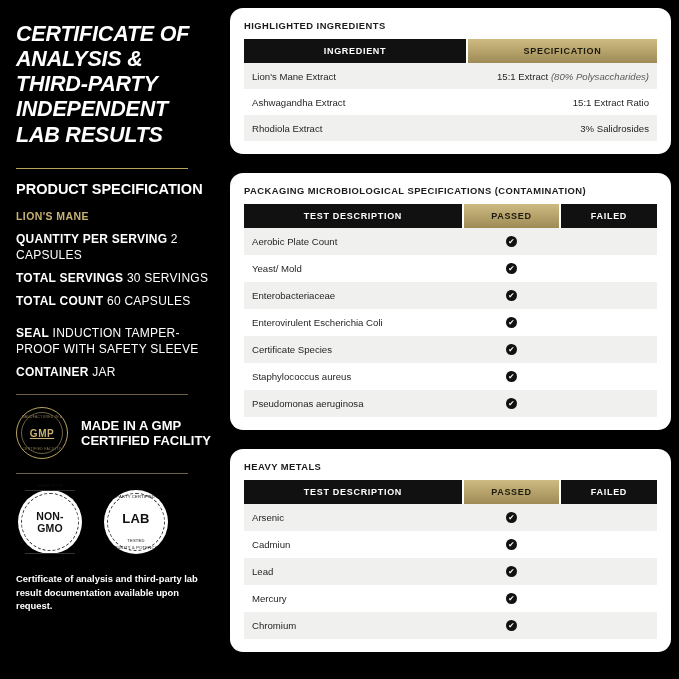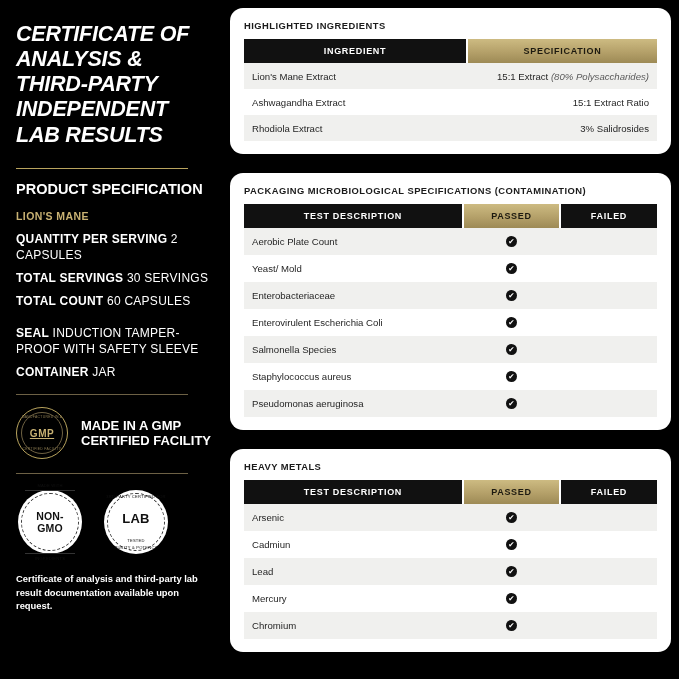--- a/index.html
+++ b/index.html
@@ -374,21 +374,21 @@
             <td class="name">Enterobacteriaceae</td>
             <td class="check"><span class="tick">✔</span></td>
             <td class="check"></td>
           </tr>
           <tr>
             <td class="name">Enterovirulent Escherichia Coli</td>
             <td class="check"><span class="tick">✔</span></td>
             <td class="check"></td>
           </tr>
           <tr class="alt">
-            <td class="name">Salmonella Species</td>
+            <td class="name">Certificate Species</td>
             <td class="check"><span class="tick">✔</span></td>
             <td class="check"></td>
           </tr>
           <tr>
             <td class="name">Staphylococcus aureus</td>
             <td class="check"><span class="tick">✔</span></td>
             <td class="check"></td>
           </tr>
           <tr class="alt">
             <td class="name">Pseudomonas aeruginosa</td>

